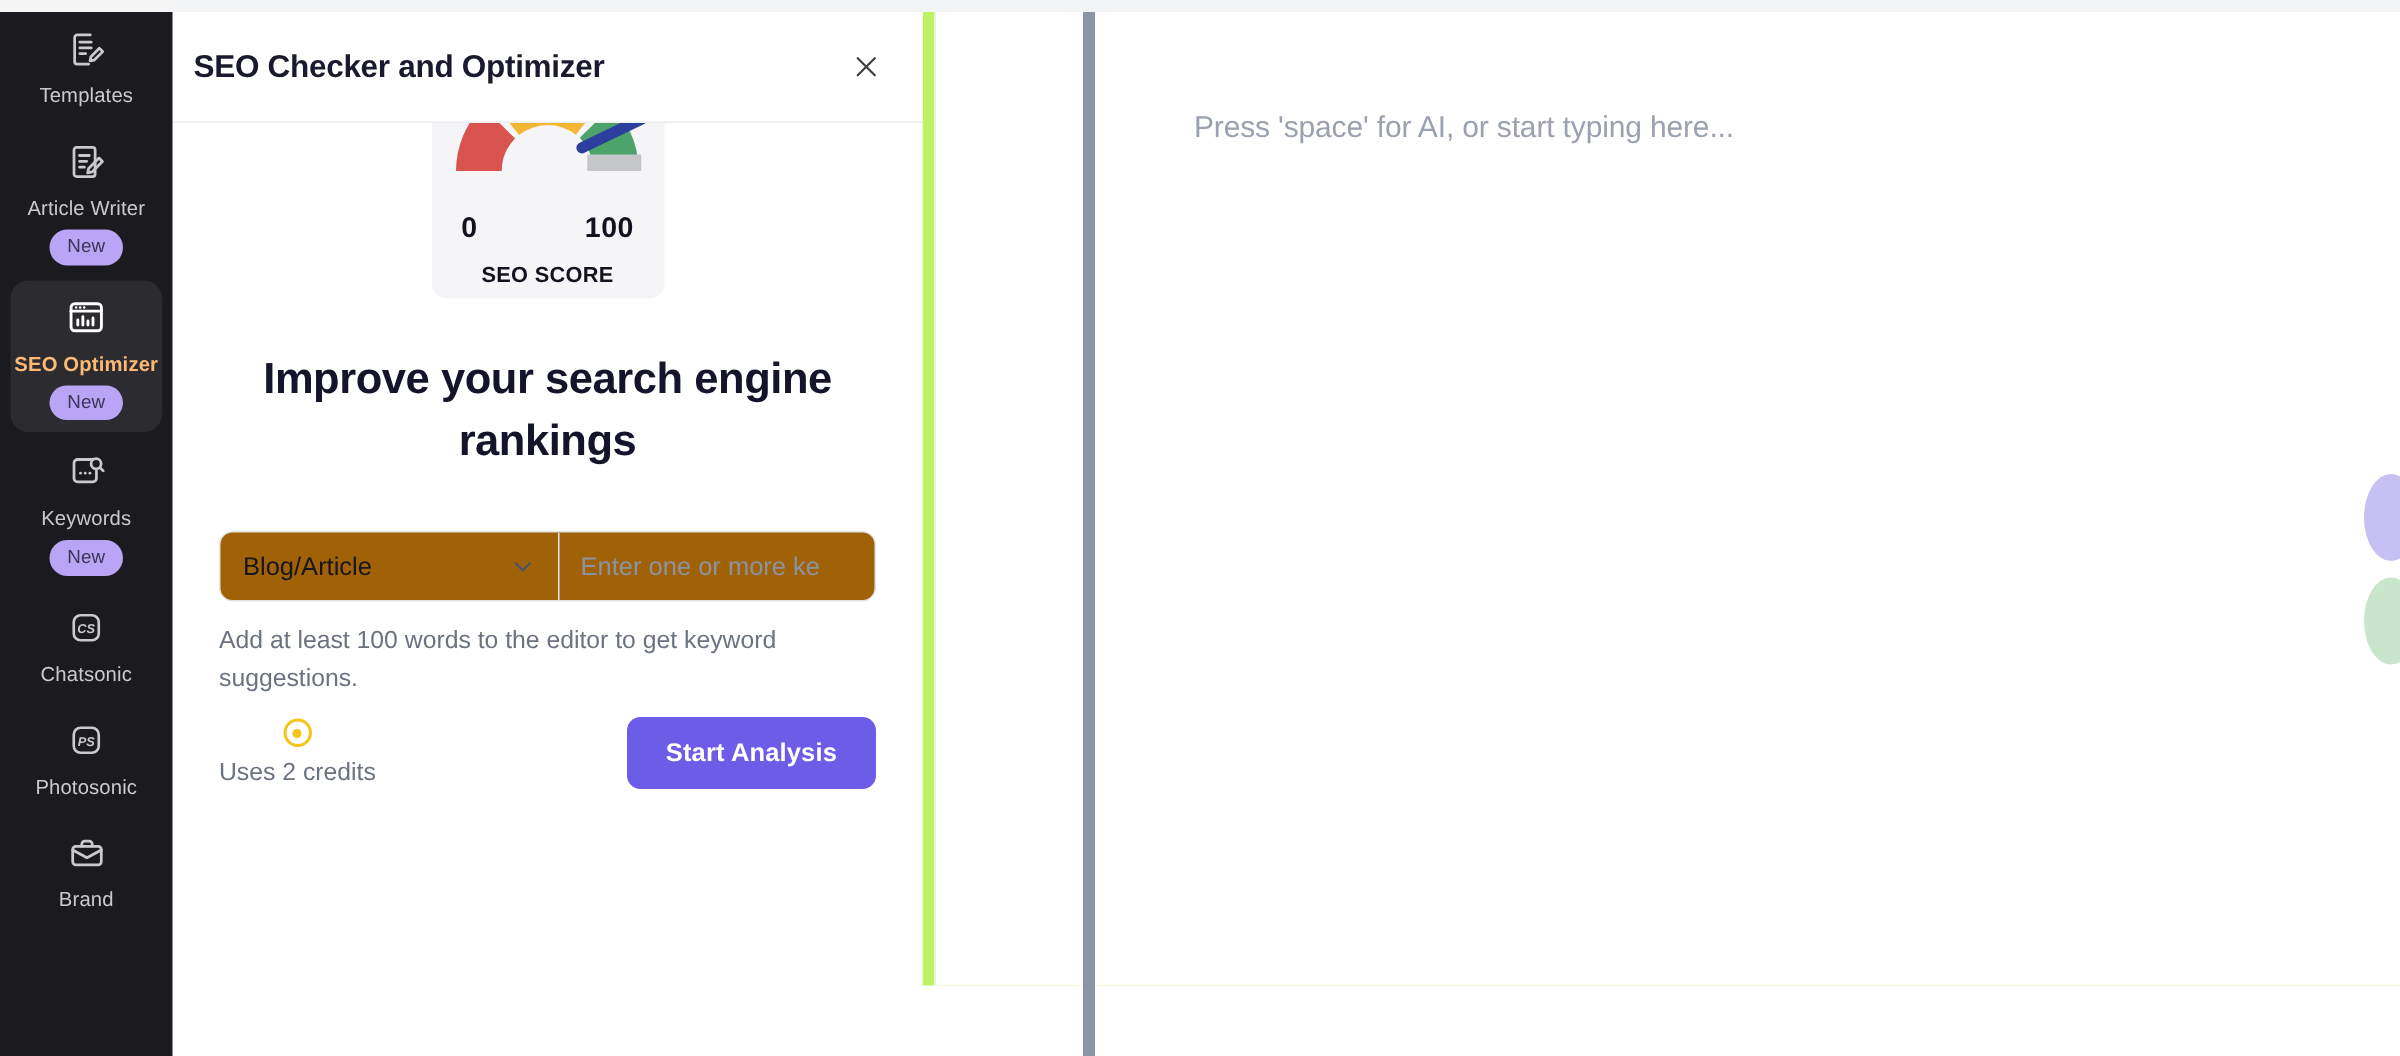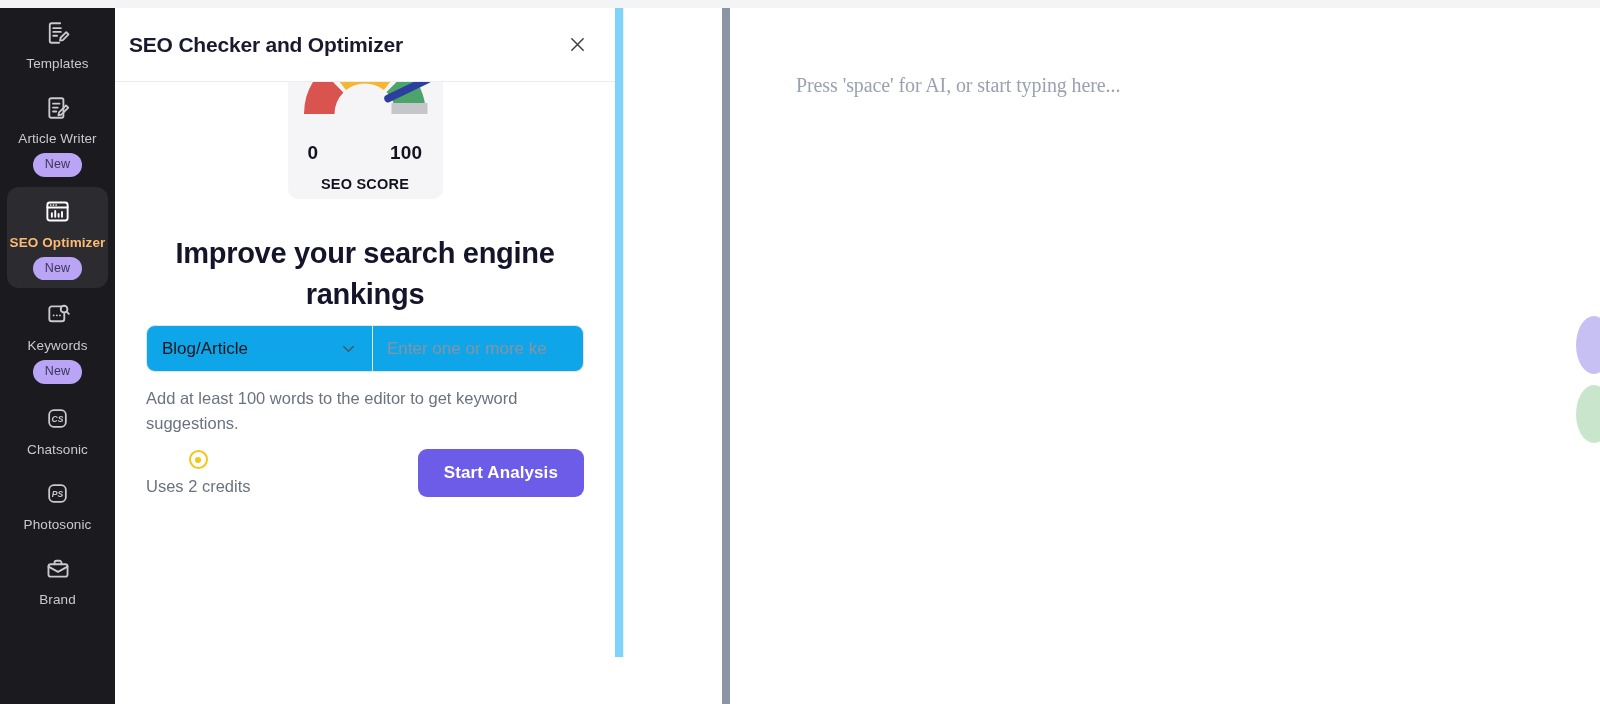--- a/index.html
+++ b/index.html
@@ -100,24 +100,24 @@
     color: #14142b; text-align: center; letter-spacing: -0.3px;
     padding: 0 8px;
   }
   .subtext {
     margin-top: 9px;
     font-size: 16.5px; line-height: 25.5px; color: #6b7280;
     text-align: center;
   }
 
   .input-row {
-    margin-top: 10px;
+    margin-top: 39px;
     height: 47px;
     display: flex; align-items: stretch;
-    border: 1px solid #e3e4e8; border-radius: 9px; background:#0ea5e9;
+    border: 1px solid #e3e4e8; border-radius: 9px; background:#a16207;
     overflow: hidden;
   }
   .select-box {
     flex: 0 0 226px;
     display: flex; align-items: center; justify-content: space-between;
     padding: 0 14px 0 15px;
     border-right: 1px solid #e3e4e8;
     cursor: pointer;
   }
   .select-value { font-size: 17px; color: #16161d; }
@@ -181,22 +181,22 @@
   }
 
   
   .panel-divider {
     position: absolute; left: 607px; top: 8px; width: 8px; height: 696px;
     background: #8b95a6; z-index: 25; cursor: ns-resize;
   }
 
   
   .editor {
-    flex: 1 1 auto; height: 657px; background: #7dd3fc;
-    position: relative; padding-top: 8px; font-family: Liberation Serif, serif;
+    flex: 1 1 auto; height: 657px; background: #bef264;
+    position: relative; padding-top: 8px;
   }
   .editor-surface {
     position: absolute; left: 8px; top: 8px; right: 0; bottom: 0;
     background: #fff; border-left: 1px solid #ededf0;
   }
   .editor-placeholder {
     position: absolute; left: 172px; top: 66px;
     font-size: 20px; color: #9aa1b0; letter-spacing: -0.1px;
   }
 

